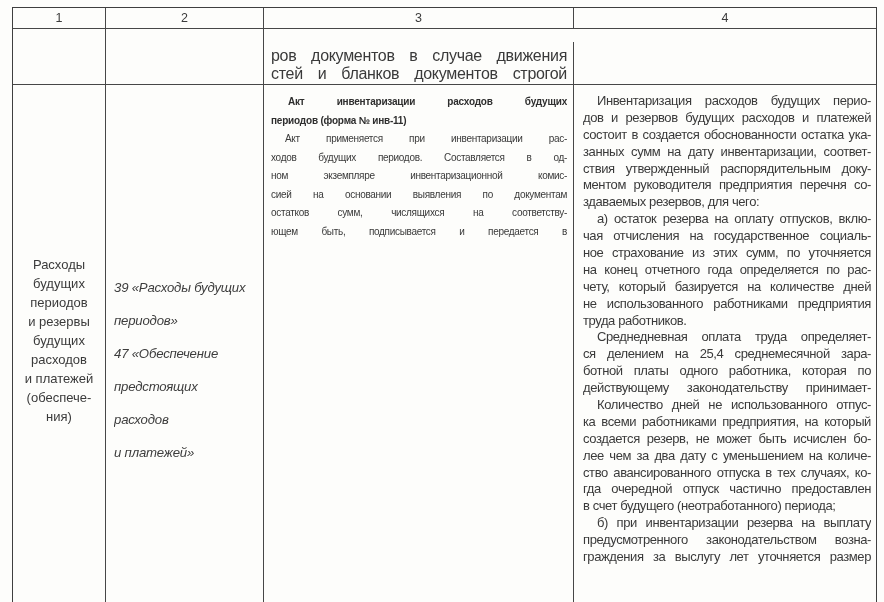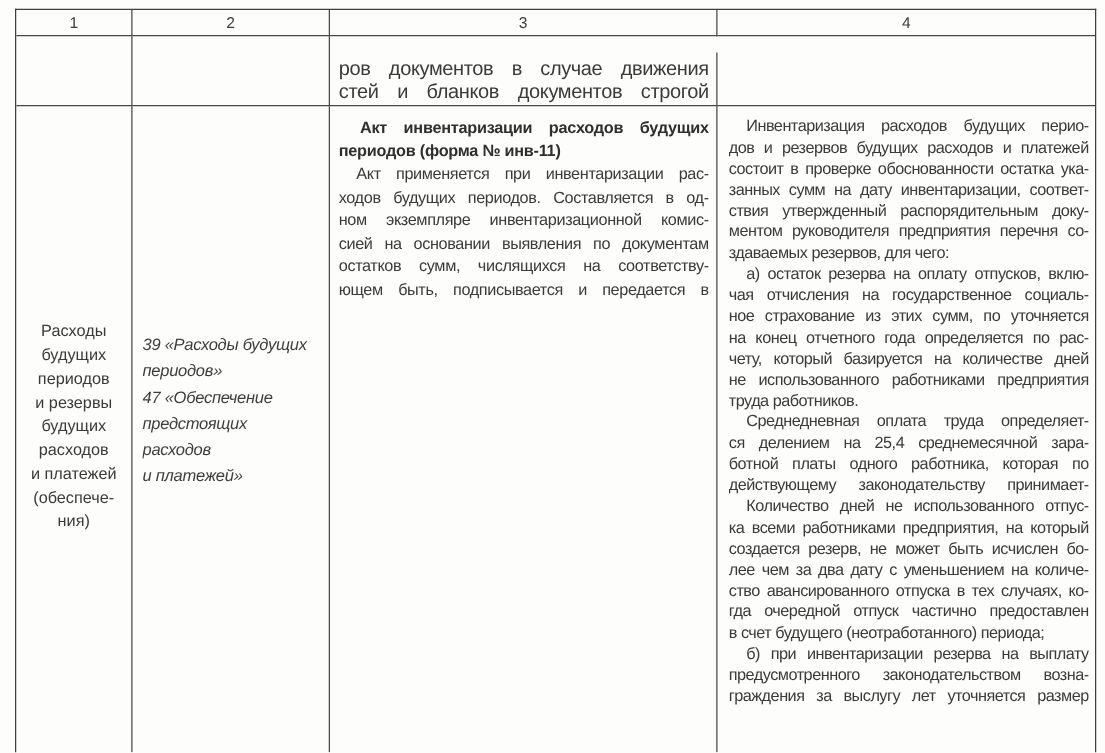--- a/index.html
+++ b/index.html
@@ -27,42 +27,42 @@
   .bb{border-bottom:1.4px solid #474747;}
   .hcell{
     display:flex;align-items:center;justify-content:center;
     font-size:12.5px;color:#3c3c3c;
   }
   
   .tline{max-height:var(--lh);overflow:hidden;}
   .lines-just .tline{text-align:justify;text-align-last:justify;}
   .lines-just .tline-end{text-align-last:left;}
   .lines-center .tline{text-align:center;}
-  .lines-left .tline{text-align:left;}
+  .lines-left .tline{text-align:left;margin-top:12px;}
   .ind .tline-first{text-indent:14px;}
 
   .b-row2col3{
     --lh:18.4px;line-height:var(--lh);
     padding:5px 6px 0 7px;
     font-size:16px;letter-spacing:-0.3px;margin-top:13px;
   }
   .b-col1{
     --lh:19px;line-height:var(--lh);
     padding:170px 3px 0 3px;
     font-size:13px;
   }
   .b-col2{
     --lh:21px;line-height:var(--lh);
     padding:180px 5px 0 8px;
     font-size:13.2px;font-style:italic;letter-spacing:-0.2px;
     color:#3d3d3d;
   }
   .b-col3{
     padding:8px 6px 0 7px;
-    font-size:13px;letter-spacing:-0.3px;
+    font-size:10px;letter-spacing:-0.3px;
   }
   .b-col3 .para{--lh:18.5px;line-height:var(--lh);}
   .b-col3 .heading{font-weight:bold;color:#2e2e2e;letter-spacing:-0.2px;}
   .heading .tline-first{text-indent:17px;}
   .b-col4{
     padding:8px 5px 0 9px;
     font-size:13px;letter-spacing:-0.4px;
   }
   .b-col4 .para{--lh:16.9px;line-height:var(--lh);}
 </style>
@@ -127,21 +127,21 @@
           <div class="tline">сией на основании выявления по документам</div>
           <div class="tline">остатков сумм, числящихся на соответству-</div>
           <div class="tline">ющем быть, подписывается и передается в</div>
         </div>
     </div>
 
     <div class="cell b-col4">
       <div class="para lines-just ind">
           <div class="tline tline-first">Инвентаризация расходов будущих перио-</div>
           <div class="tline">дов и резервов будущих расходов и платежей</div>
-          <div class="tline">состоит в проверке обоснованности остатка ука-</div>
+          <div class="tline">состоит в создается обоснованности остатка ука-</div>
           <div class="tline">занных сумм на дату инвентаризации, соответ-</div>
           <div class="tline">ствия утвержденный распорядительным доку-</div>
           <div class="tline">ментом руководителя предприятия перечня со-</div>
           <div class="tline tline-end">здаваемых резервов, для чего:</div>
         </div>
       <div class="para lines-just ind">
           <div class="tline tline-first">а) остаток резерва на оплату отпусков, вклю-</div>
           <div class="tline">чая отчисления на государственное социаль-</div>
           <div class="tline">ное страхование из этих сумм, по уточняется</div>
           <div class="tline">на конец отчетного года определяется по рас-</div>

